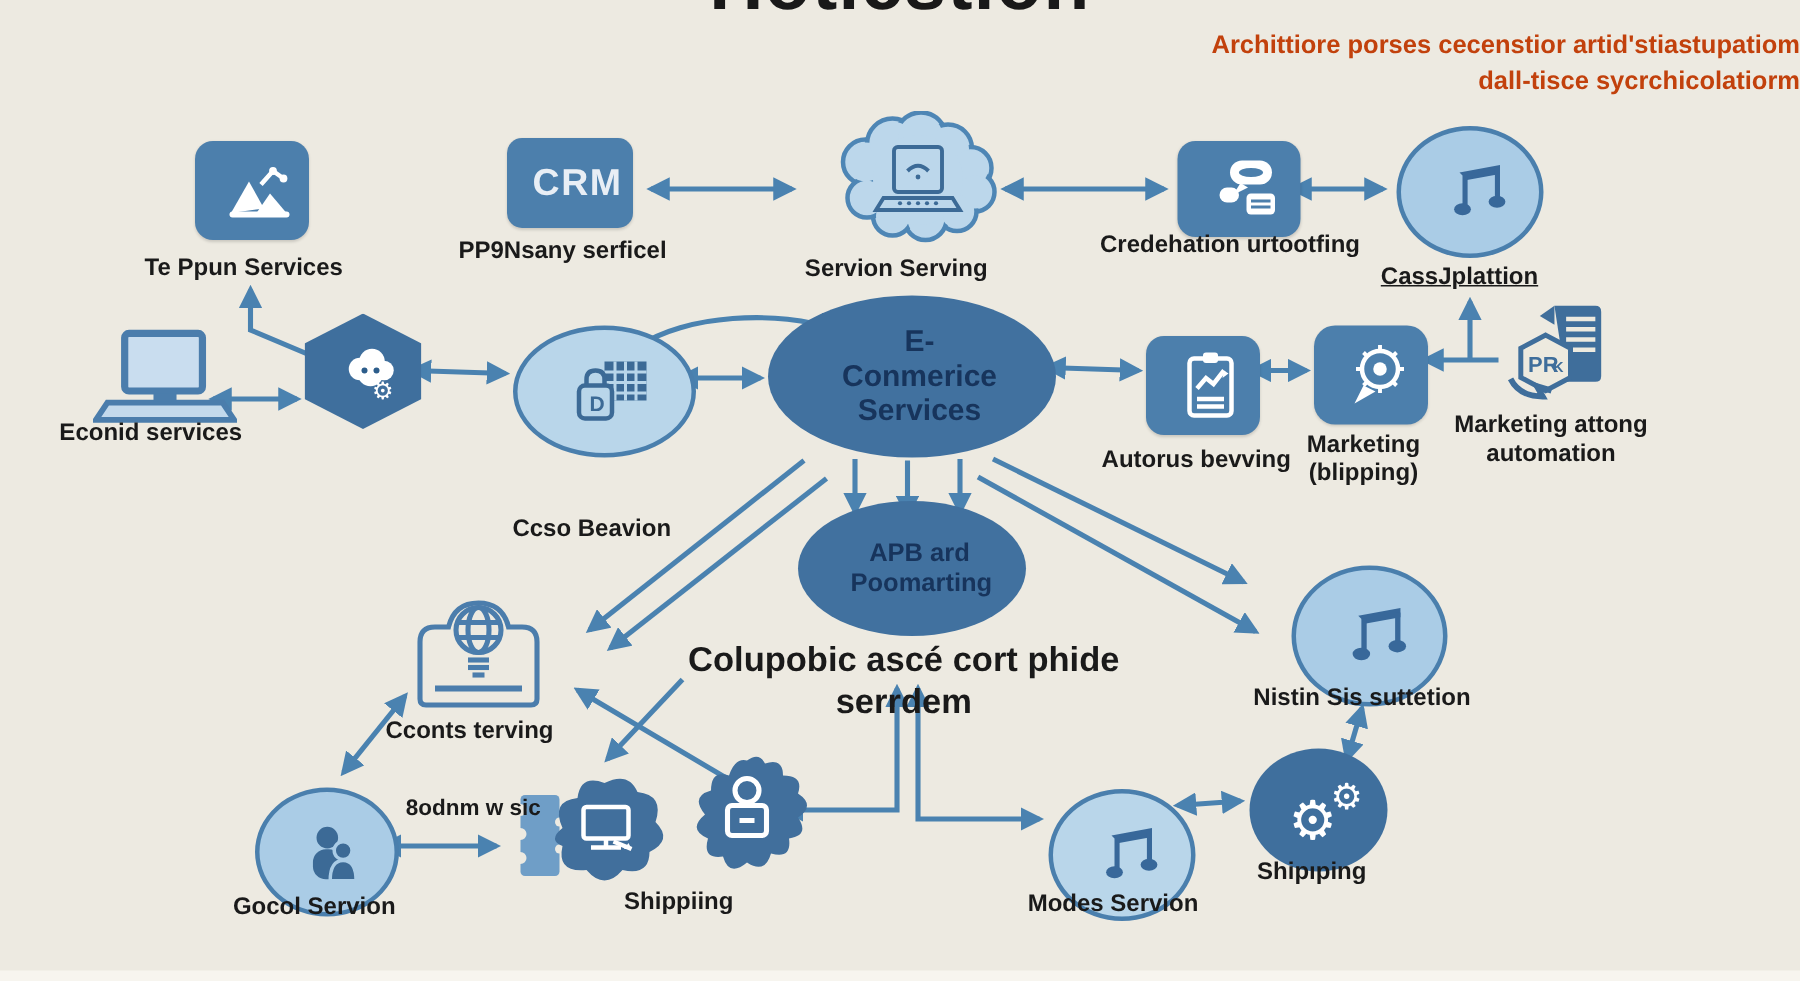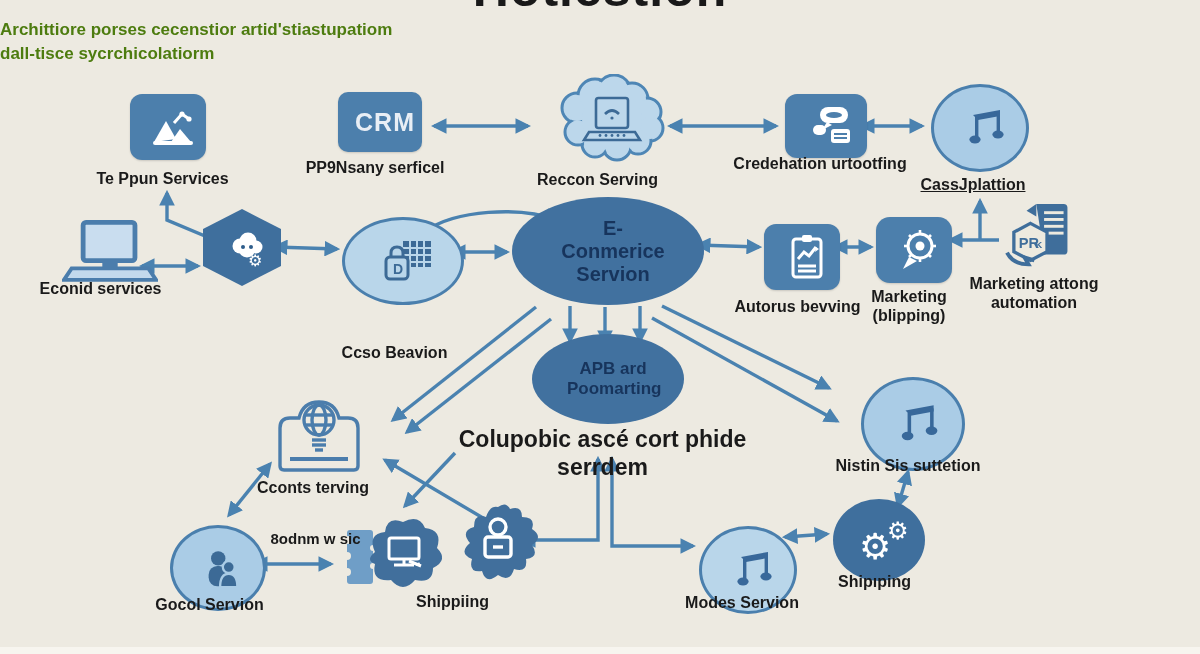--- a/index.html
+++ b/index.html
@@ -6,22 +6,22 @@
   body{
     width:1200px;height:654px;position:relative;overflow:hidden;
     background:#edeae1;
     font-family:"Liberation Sans","DejaVu Sans",sans-serif;
   }
   .big-title{
     position:absolute;top:-36px;left:0;width:100%;text-align:center;
     font-size:50px;line-height:50px;font-weight:800;color:#191919;letter-spacing:1px;
   }
   .subtitle{
-    position:absolute;left:0;width:100%;text-align:left;
-    font-weight:700;font-size:17px;color:#4d7c0f;
+    position:absolute;left:0;width:100%;text-align:right;
+    font-weight:700;font-size:17px;color:#c2410c;
   }
   .arrows{position:absolute;left:0;top:0;z-index:1;}
   .node{position:absolute;z-index:2;display:flex;align-items:center;justify-content:center;padding-left:10px;}
   .sq{background:#4c7fac;border-radius:12px;box-shadow:0 1px 2px rgba(0,0,0,.15);}
   .circle-light{background:#aacce6;border:3px solid #4a7fad;border-radius:50%;}
   .ellipse-light{background:#b9d6ea;border:3px solid #4a7fad;border-radius:50%;}
   .ellipse-dark{background:#41719f;border-radius:50%;text-align:center;
     color:#17345c;font-weight:800;line-height:1.15;}
   .hexagon{background:#3f6f9d;clip-path:polygon(50% 0,100% 26%,100% 74%,50% 100%,0 74%,0 26%);}
   .lbl{
@@ -130,21 +130,21 @@
       <g fill="#3c6a96" stroke="none">
         <circle cx="56" cy="61.5" r="1.4"></circle>
           <circle cx="62" cy="61.5" r="1.4"></circle>
           <circle cx="68" cy="61.5" r="1.4"></circle>
         <circle cx="74" cy="61.5" r="1.4"></circle>
           <circle cx="80" cy="61.5" r="1.4"></circle>
       </g>
     </g>
   </svg>
 </div>
-<div class="lbl" style="left:515px;top:170px;width:165px;">Reccon Serving</div>
+<div class="lbl" style="left:515px;top:170px;width:165px;">Servion Serving</div>
 
 <div class="node sq" style="left:785px;top:94px;width:72px;height:64px;">
   <svg width="50" height="46" viewBox="0 0 50 46">
     <rect x="14" y="4" width="28" height="16" rx="8" fill="#fff"></rect>
     <path d="M21 19 l-5 8 l10 -5 z" fill="#fff"></path>
     <ellipse cx="28" cy="12" rx="8" ry="3" fill="#4c7fac"></ellipse>
     <rect x="7" y="22" width="13" height="10" rx="5" fill="#fff"></rect>
     <rect x="25" y="26" width="19" height="14" rx="3" fill="#fff"></rect>
     <line x1="28" y1="31" x2="41" y2="31" stroke="#4c7fac" stroke-width="2"></line>
     <line x1="28" y1="35" x2="41" y2="35" stroke="#4c7fac" stroke-width="2"></line>
@@ -198,21 +198,21 @@
         <line x1="24" y1="25" x2="52" y2="25"></line>
     </g>
     <path d="M12 20 v-4 q0 -6 6 -6 t6 6 v4" stroke="#3c6a96" stroke-width="3" fill="none"></path>
     <rect x="7" y="20" width="22" height="22" rx="4" fill="#b9d6ea" stroke="#3c6a96" stroke-width="3"></rect>
     <text x="14" y="37" font-size="14" font-weight="bold" fill="#3c6a96">D</text>
   </svg>
 </div>
 <div class="lbl" style="left:312px;top:302px;width:165px;margin-top:41px;">Ccso Beavion</div>
 
 <div class="node ellipse-dark" style="left:512px;top:197px;width:182px;height:108px;font-size:20px;">
-  <div style="width:120px;">E-Conmerice Servion</div>
+  <div style="width:120px;">E-Conmerice Services</div>
 </div>
 
 <div class="node sq" style="left:764px;top:224px;width:66px;height:66px;">
   <svg width="48" height="48" viewBox="0 0 48 48" stroke="#fff" stroke-width="3" fill="none">
     <rect x="10" y="6" width="28" height="38" rx="3"></rect>
     <rect x="19" y="2" width="10" height="7" rx="2" fill="#fff" stroke="none"></rect>
     <polyline points="15,26 21,19 26,23 33,14"></polyline>
     <path d="M33 14 l-1 5 l4 -3 z" fill="#fff" stroke="none"></path>
     <line x1="15" y1="33" x2="33" y2="33"></line>
       <line x1="15" y1="38" x2="33" y2="38"></line>

